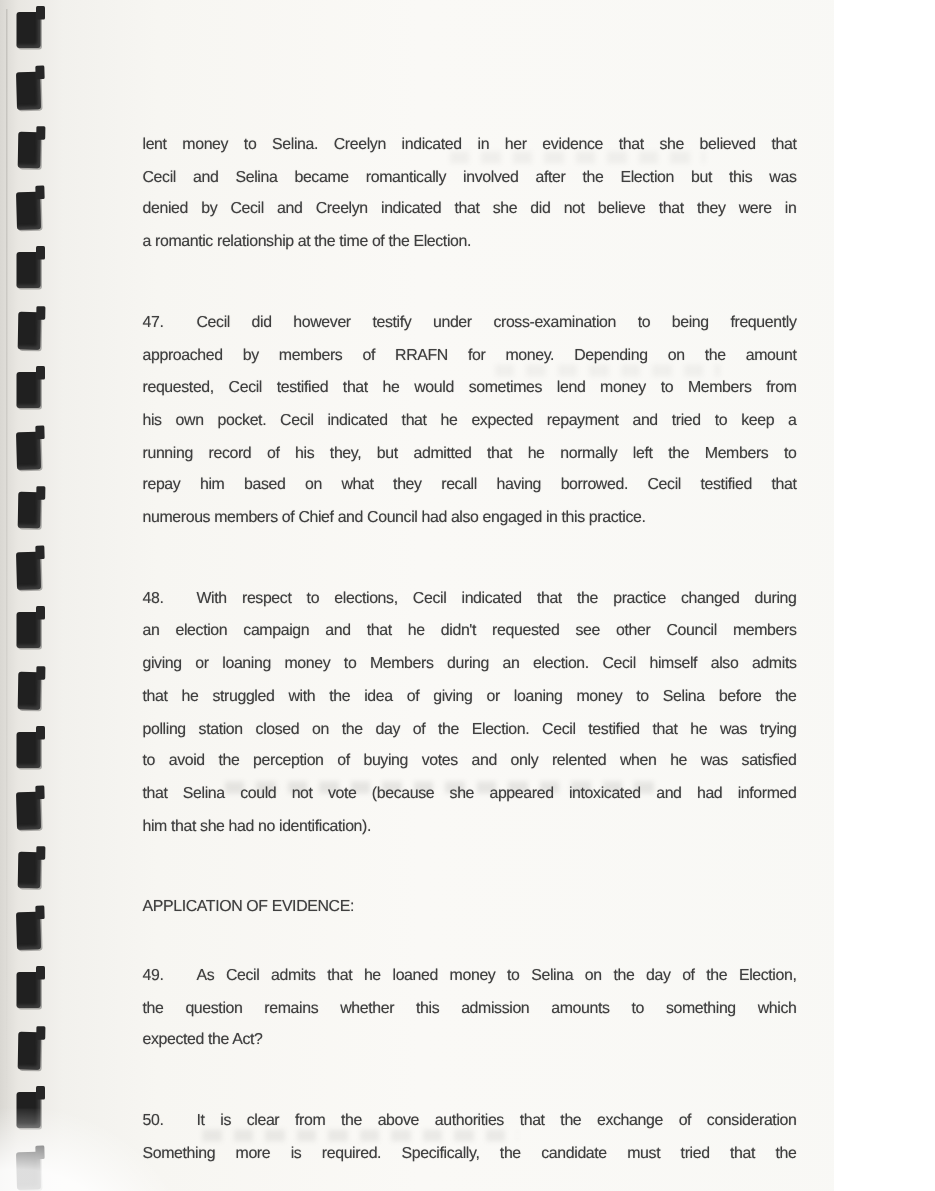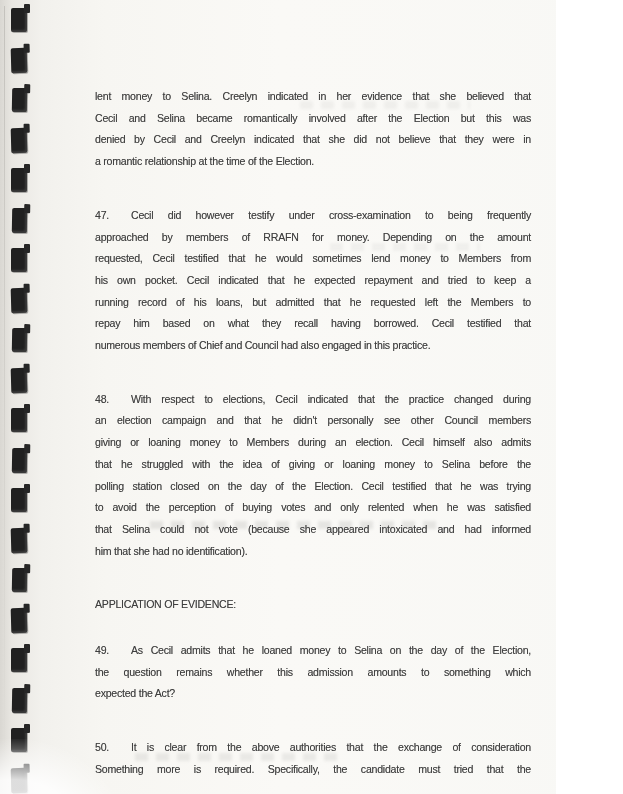--- a/index.html
+++ b/index.html
@@ -126,28 +126,28 @@
       <div class="line jl">Cecil and Selina became romantically involved after the Election but this was</div>
       <div class="line jl">denied by Cecil and Creelyn indicated that she did not believe that they were in</div>
       <div class="line">a romantic relationship at the time of the Election.</div>
     </div>
 
     <div class="para">
       <div class="line jl"><span class="pnum">47.</span><span>Cecil did however testify under cross-examination to being frequently</span></div>
       <div class="line jl">approached by members of RRAFN for money. Depending on the amount</div>
       <div class="line jl">requested, Cecil testified that he would sometimes lend money to Members from</div>
       <div class="line jl">his own pocket. Cecil indicated that he expected repayment and tried to keep a</div>
-      <div class="line jl">running record of his loans, but admitted that he requested left the Members to</div>
+      <div class="line jl">running record of his they, but admitted that he normally left the Members to</div>
       <div class="line jl">repay him based on what they recall having borrowed. Cecil testified that</div>
       <div class="line">numerous members of Chief and Council had also engaged in this practice.</div>
     </div>
 
     <div class="para">
       <div class="line jl"><span class="pnum">48.</span><span>With respect to elections, Cecil indicated that the practice changed during</span></div>
-      <div class="line jl">an election campaign and that he didn't personally see other Council members</div>
+      <div class="line jl">an election campaign and that he didn't requested see other Council members</div>
       <div class="line jl">giving or loaning money to Members during an election. Cecil himself also admits</div>
       <div class="line jl">that he struggled with the idea of giving or loaning money to Selina before the</div>
       <div class="line jl">polling station closed on the day of the Election. Cecil testified that he was trying</div>
       <div class="line jl">to avoid the perception of buying votes and only relented when he was satisfied</div>
       <div class="line jl">that Selina could not vote (because she appeared intoxicated and had informed</div>
       <div class="line">him that she had no identification).</div>
     </div>
 
     <div class="line heading">APPLICATION OF EVIDENCE:</div>
 

